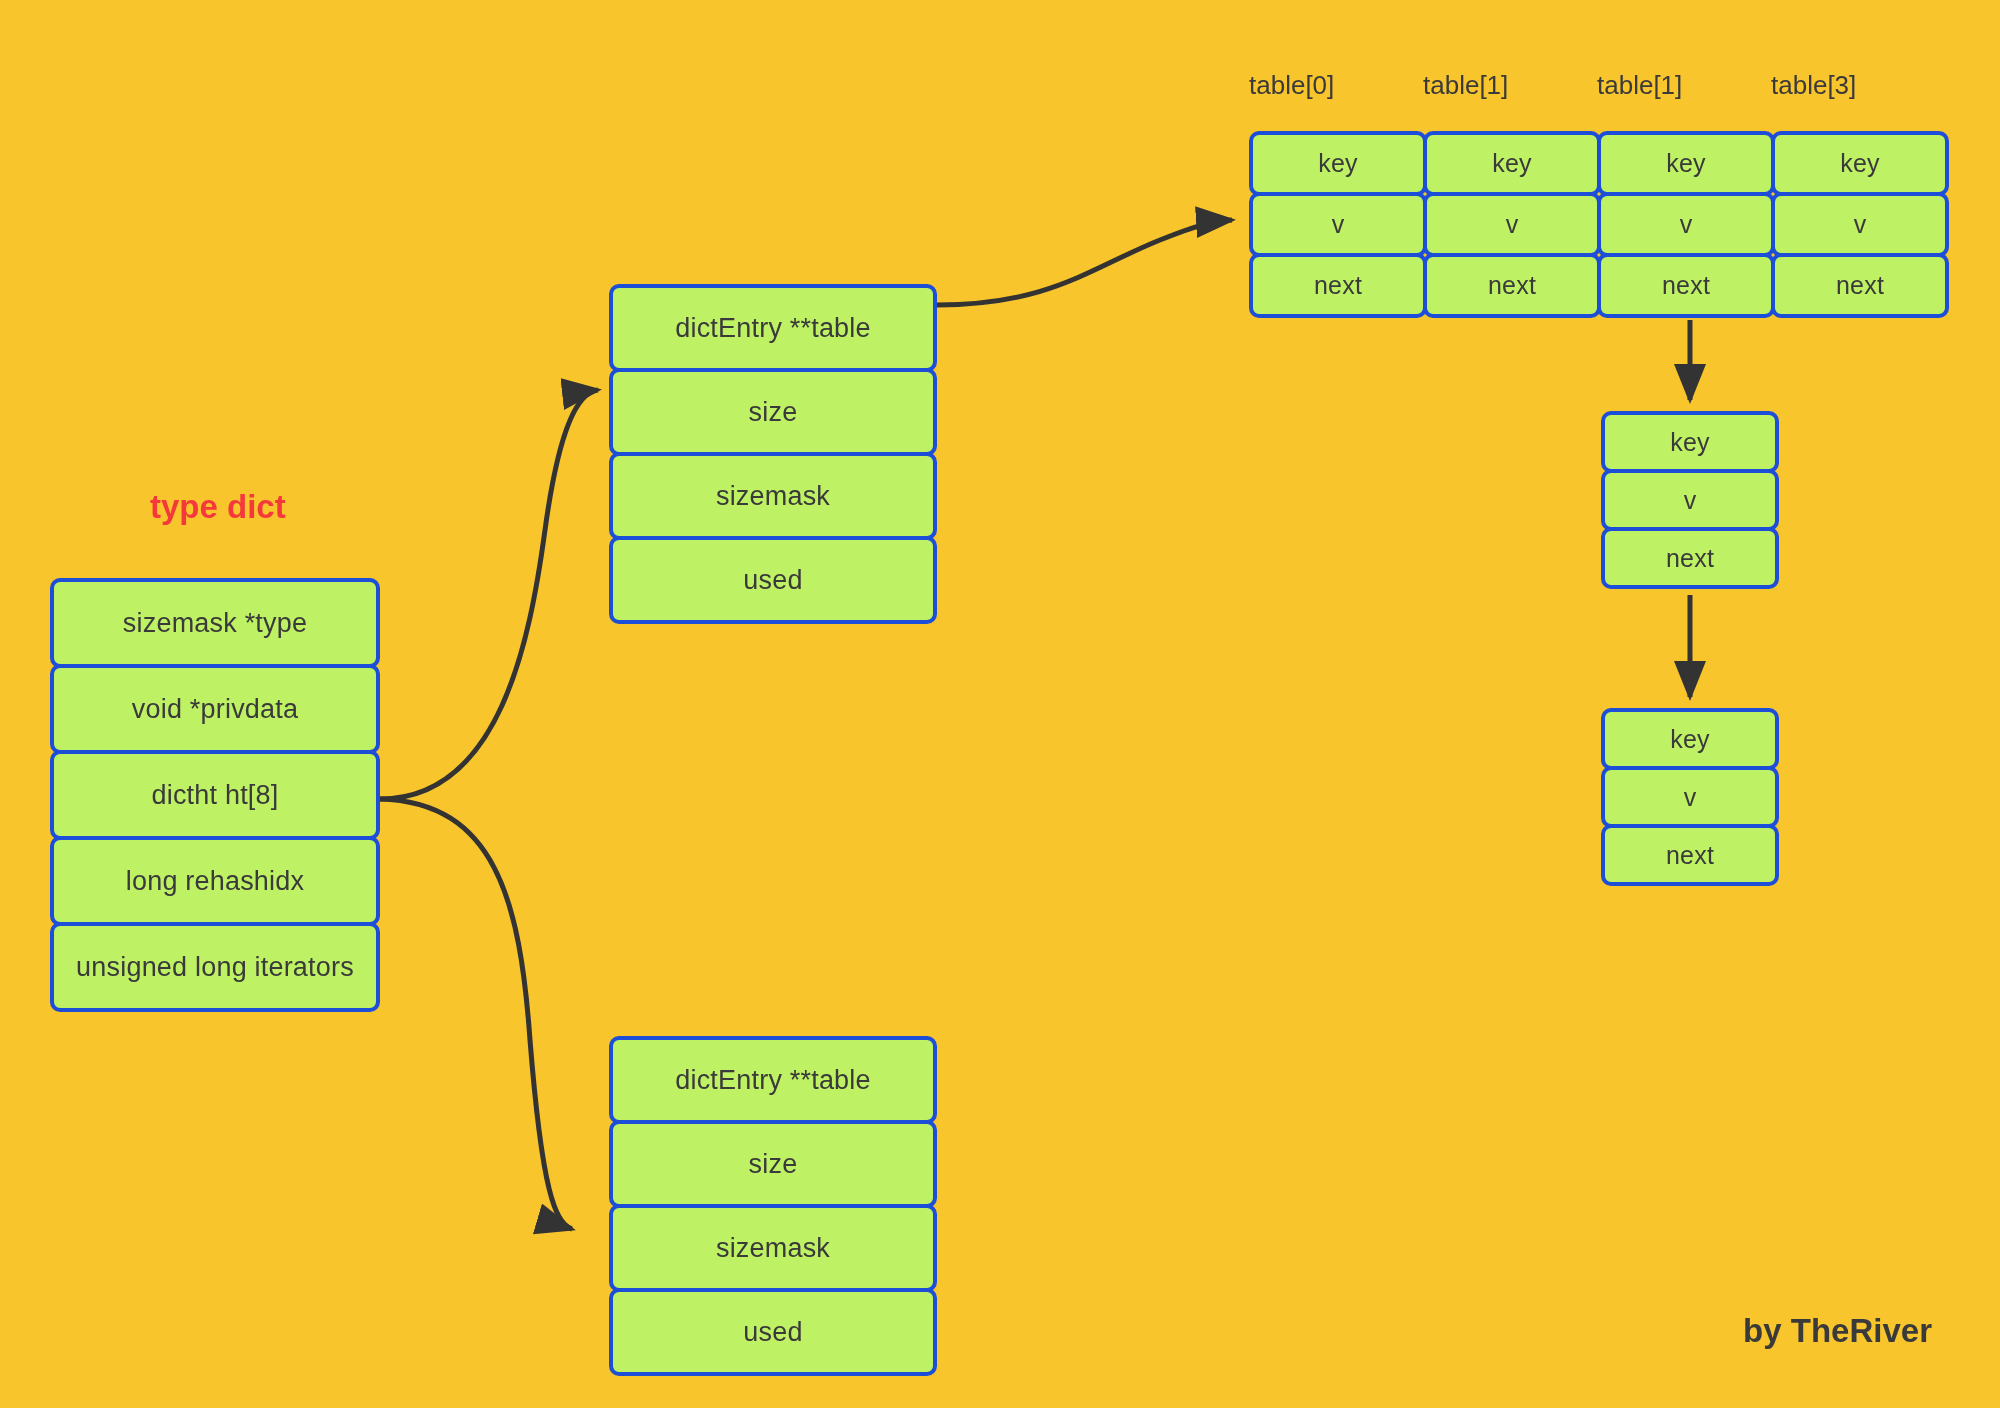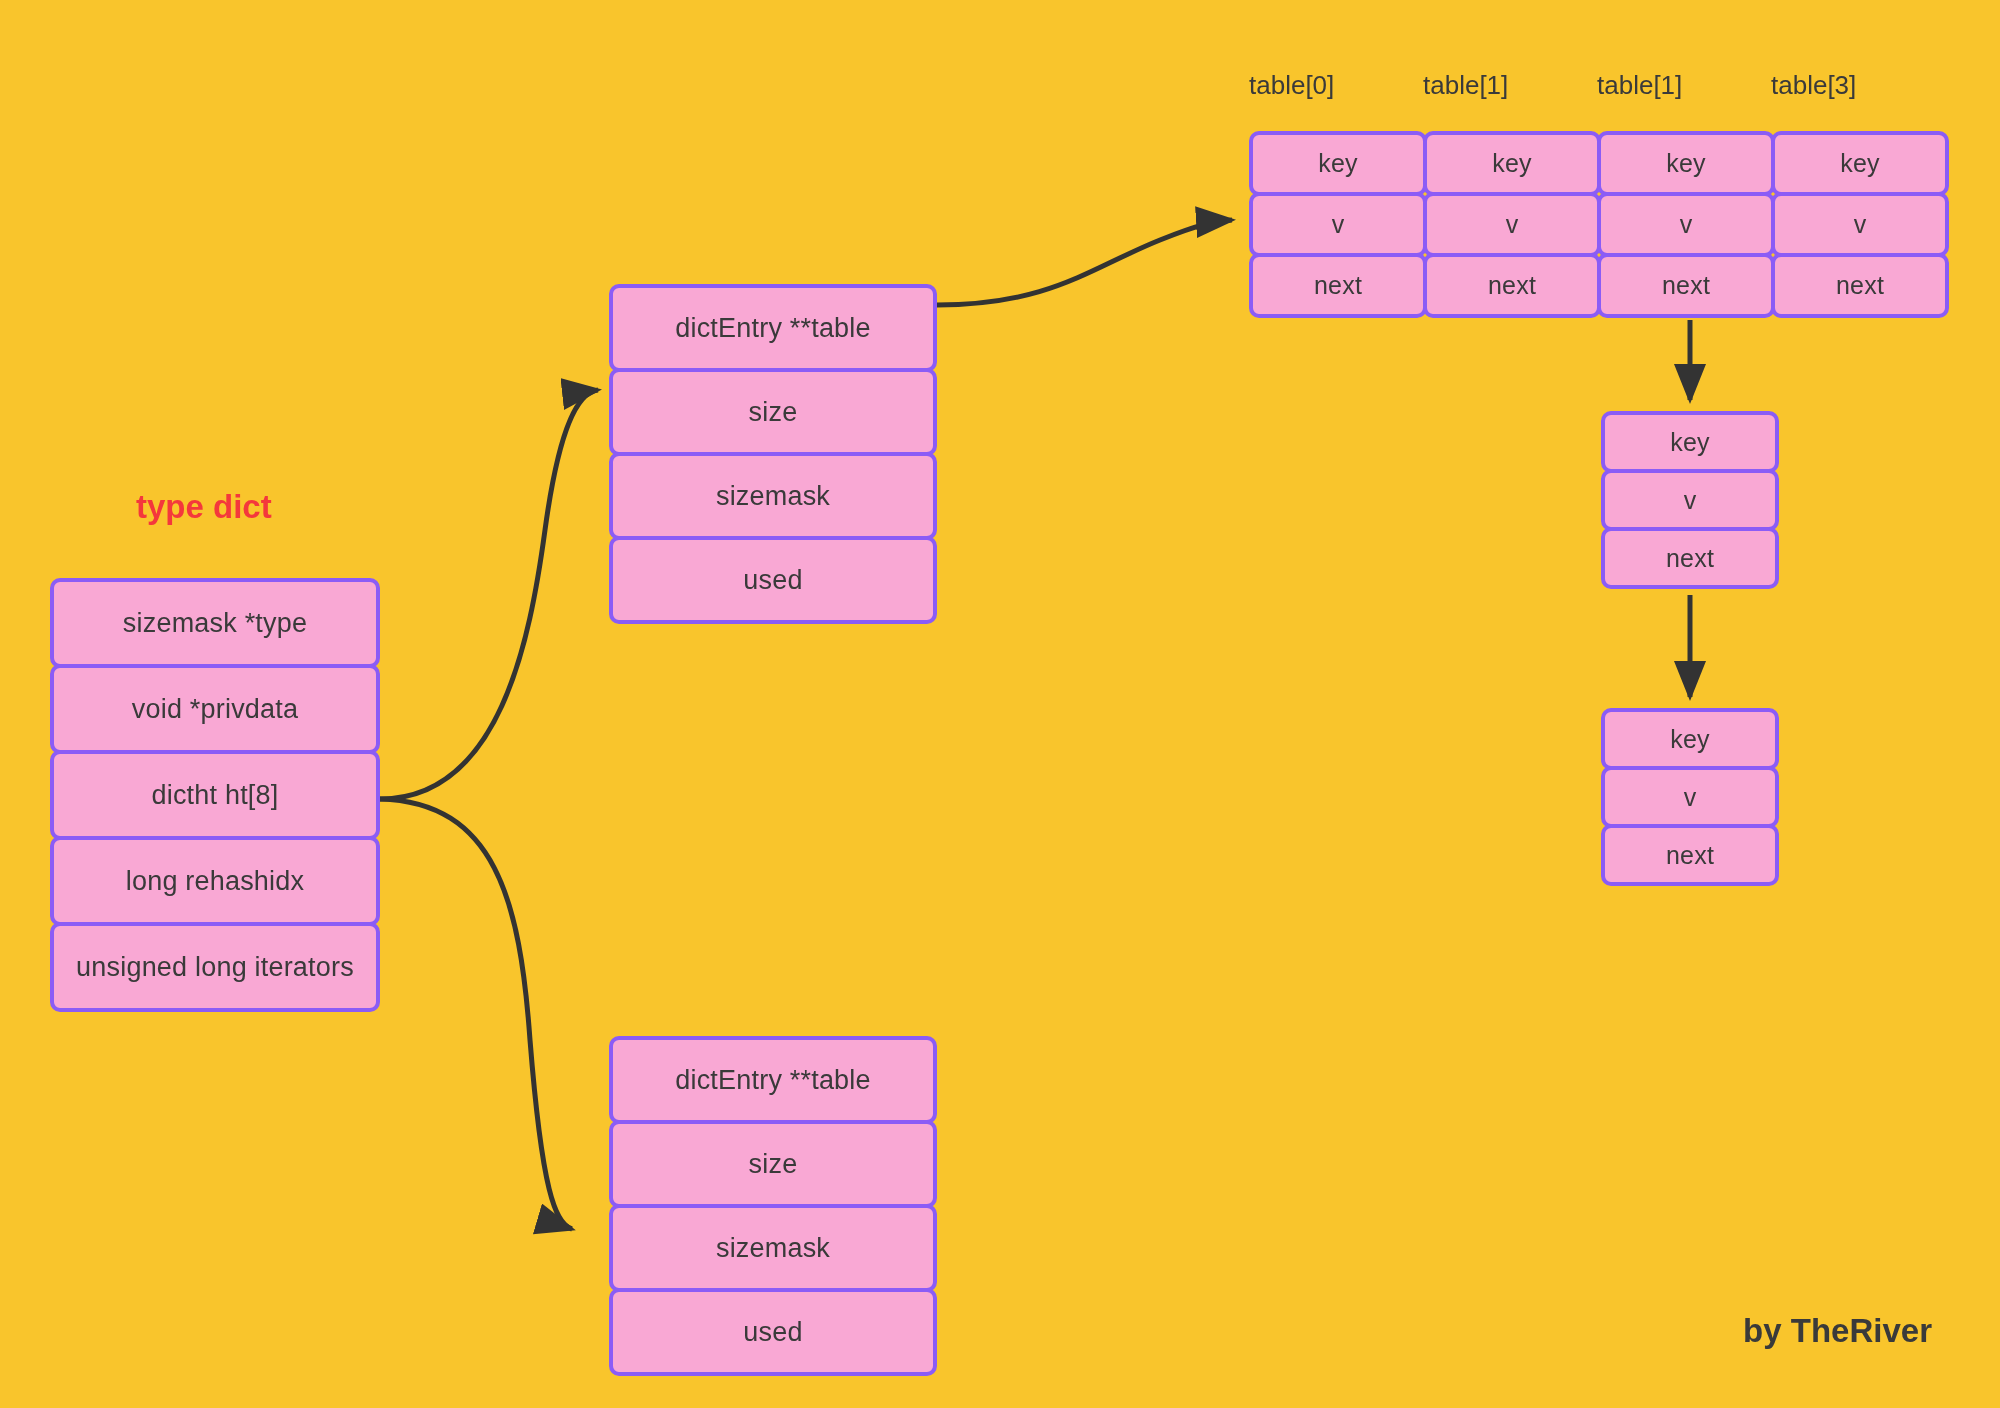--- a/index.html
+++ b/index.html
@@ -26,22 +26,22 @@
     width: 2000px;
     height: 1408px;
     pointer-events: none;
     z-index: 5;
   }
   .struct {
     position: absolute;
     z-index: 10;
   }
   .cell {
-    background: #f9a8d4;
-    border: 4px solid #8b5cf6;
+    background: #bef264;
+    border: 4px solid #1d4ed8;
     border-radius: 10px;
     box-sizing: border-box;
     display: flex;
     align-items: center;
     justify-content: center;
     color: #3A3A3A;
     font-size: 26px;
     font-family: "Liberation Sans", sans-serif;
     letter-spacing: 0.2px;
     margin-top: -4px;
@@ -53,21 +53,21 @@
   #dict-struct .cell { height: 90px; font-size: 27px; }
 
   .title-label {
     position: absolute;
     color: #F4383C;
     font-weight: bold;
     font-size: 33px;
     font-family: "Liberation Sans", sans-serif;
     z-index: 12;
   }
-  #type-dict-title { left: 136px; top: 488px; }
+  #type-dict-title { left: 150px; top: 488px; }
 
   
   .ht-struct { width: 328px; margin-top: 24px; }
   .ht-struct .cell { height: 88px; font-size: 27px; }
   #ht0-struct { left: 609px; top: 260px; }
   #ht1-struct { left: 609px; top: 1012px; }
 
   
   #bucket-array {
     position: absolute;

